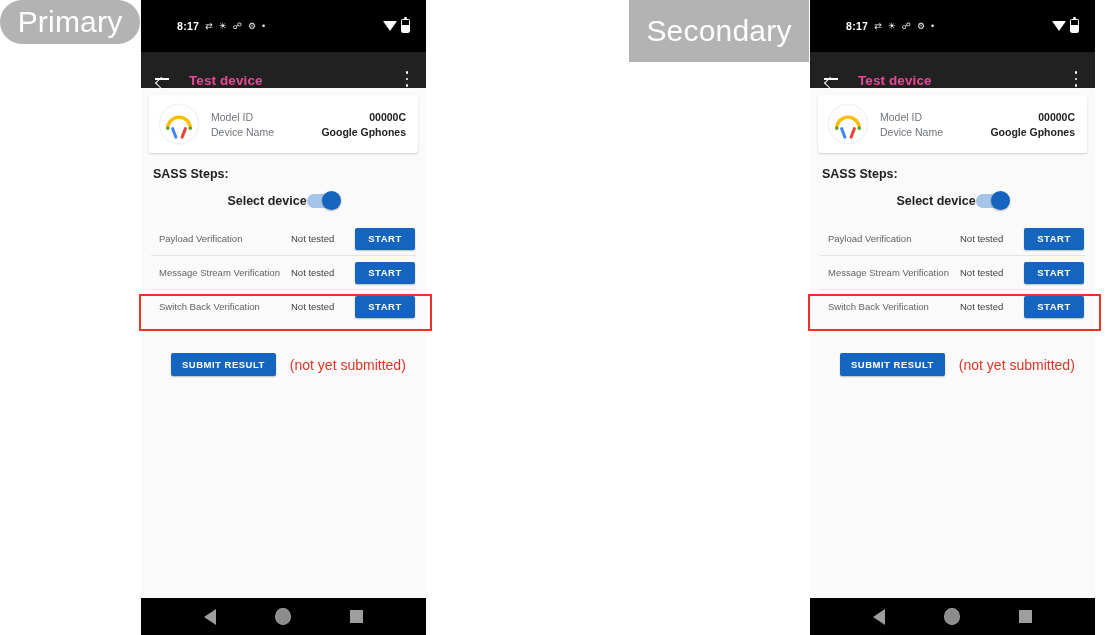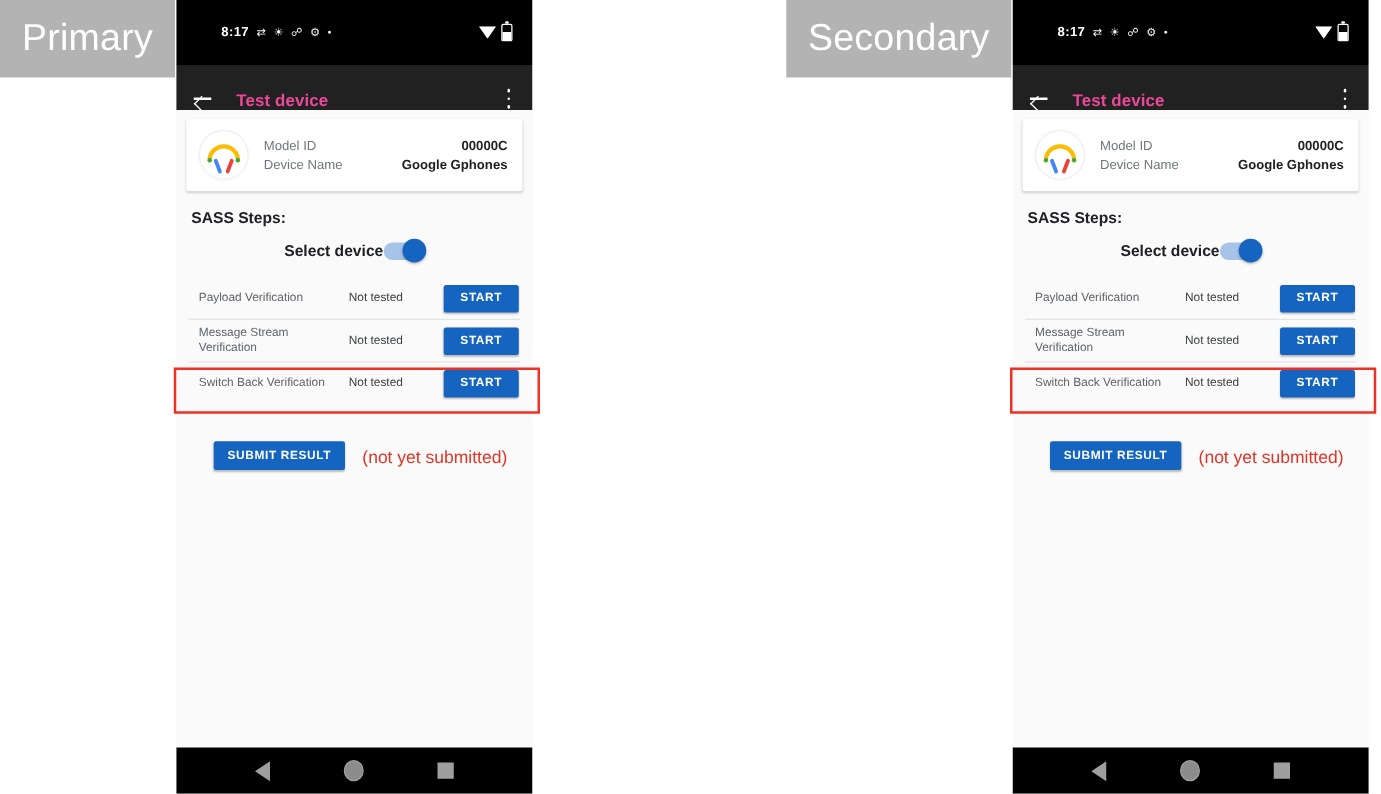--- a/index.html
+++ b/index.html
@@ -16,21 +16,21 @@
     position:absolute;
     background:#b3b3b3;
     color:#ffffff;
     font-size:30px;
     font-family:"Liberation Sans", sans-serif;
     display:flex;
     align-items:center;
     justify-content:center;
     letter-spacing:0.2px;
   }
-  #label-primary{ left:0px;  top:0px; width:140px; height:62px; }
+  #label-primary{ left:0px;  top:0px; width:140px; height:44px;border-radius:24px; }
   #label-secondary{ left:629px; top:0px; width:180px; height:62px; }
 
   
   .phone{
     position:absolute;
     top:0px;
     width:285px;
     height:635px;
     background:#fafafa;
     overflow:hidden;
@@ -153,21 +153,21 @@
     border-bottom:1px solid #e4e4e4;
     padding:0 1px 0 8px;
     overflow:hidden;
   }
   .test-row:last-child{border-bottom:none;}
   .test-name{
     flex:1;font-size:9.5px;color:#5f6368;line-height:11.5px;
     max-height:23px;overflow:hidden;padding-right:6px;
   }
   .test-status{
-    width:76px;font-size:9.5px;color:#3c4043;text-align:left;flex:none;
+    width:64px;font-size:9.5px;color:#3c4043;text-align:left;flex:none;
   }
   .start-btn{
     background:#1565c0;color:#ffffff;
     font-size:9.5px;font-weight:bold;letter-spacing:.5px;
     border:none;border-radius:2px;
     width:60px;height:22px;flex:none;cursor:pointer;
     font-family:"Liberation Sans", sans-serif;
     box-shadow:0 1px 1.5px rgba(0,0,0,.25);
   }
 

